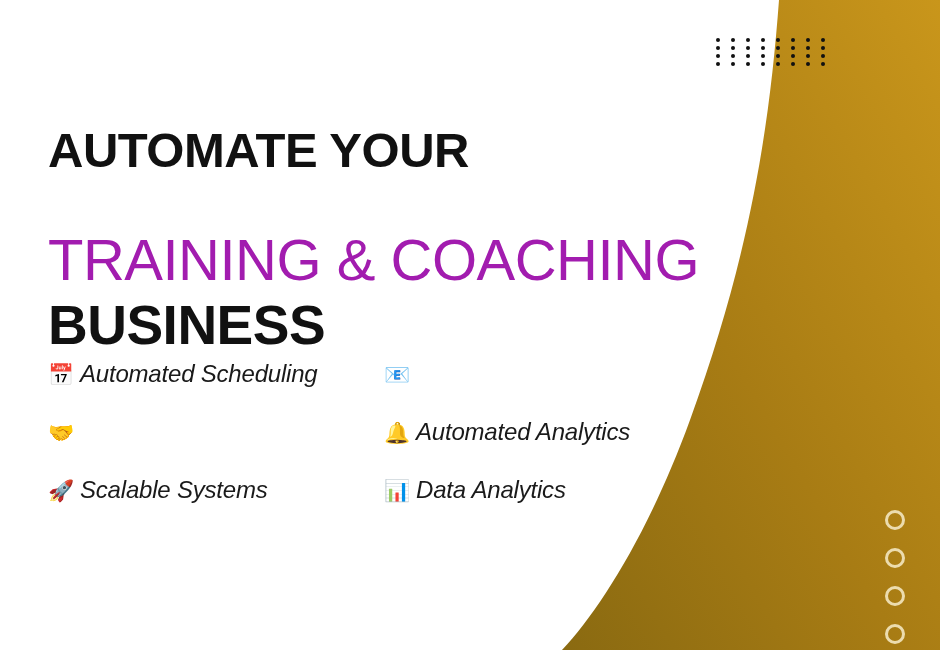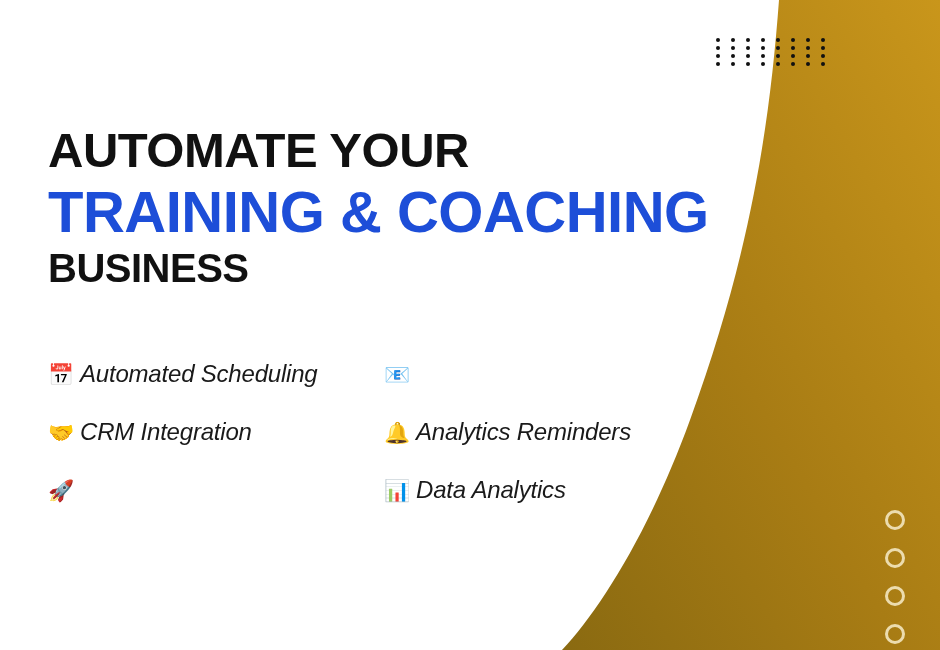--- a/index.html
+++ b/index.html
@@ -59,27 +59,28 @@
     letter-spacing: -0.5px;
   }
   .line-1 {
     font-size: 49px;
     font-weight: 700;
     color: #111111;
     line-height: 1.18;
   }
   .line-2 {
     font-size: 58px;
-    font-weight: 700;
-    color: #1d4ed8;
+    font-weight: 400;
+    color: #a21caf;
     line-height: 1.12;
     letter-spacing: -1px;
+    margin-top: 48px;
   }
   .line-3 {
-    font-size: 40px;
+    font-size: 55px;
     font-weight: 900;
     color: #111111;
     line-height: 1.18;
     letter-spacing: -0.5px;
   }
 
   
   .features {
     position: absolute;
     left: 48px;
@@ -192,30 +193,30 @@
       <span class="emoji">📅</span>
       <span class="label">Automated Scheduling</span>
     </div>
 
     <div class="feature">
       <span class="emoji">📧</span>
     </div>
 
     <div class="feature">
       <span class="emoji">🤝</span>
-      <span class="label">CRM Integration</span>
     </div>
 
     <div class="feature">
       <span class="emoji">🔔</span>
-      <span class="label">Analytics Reminders</span>
+      <span class="label">Automated Analytics</span>
     </div>
 
     <div class="feature">
       <span class="emoji">🚀</span>
+      <span class="label">Scalable Systems</span>
     </div>
 
     <div class="feature">
       <span class="emoji">📊</span>
       <span class="label">Data Analytics</span>
     </div>
 
   </div>
 
   <div class="rings">

